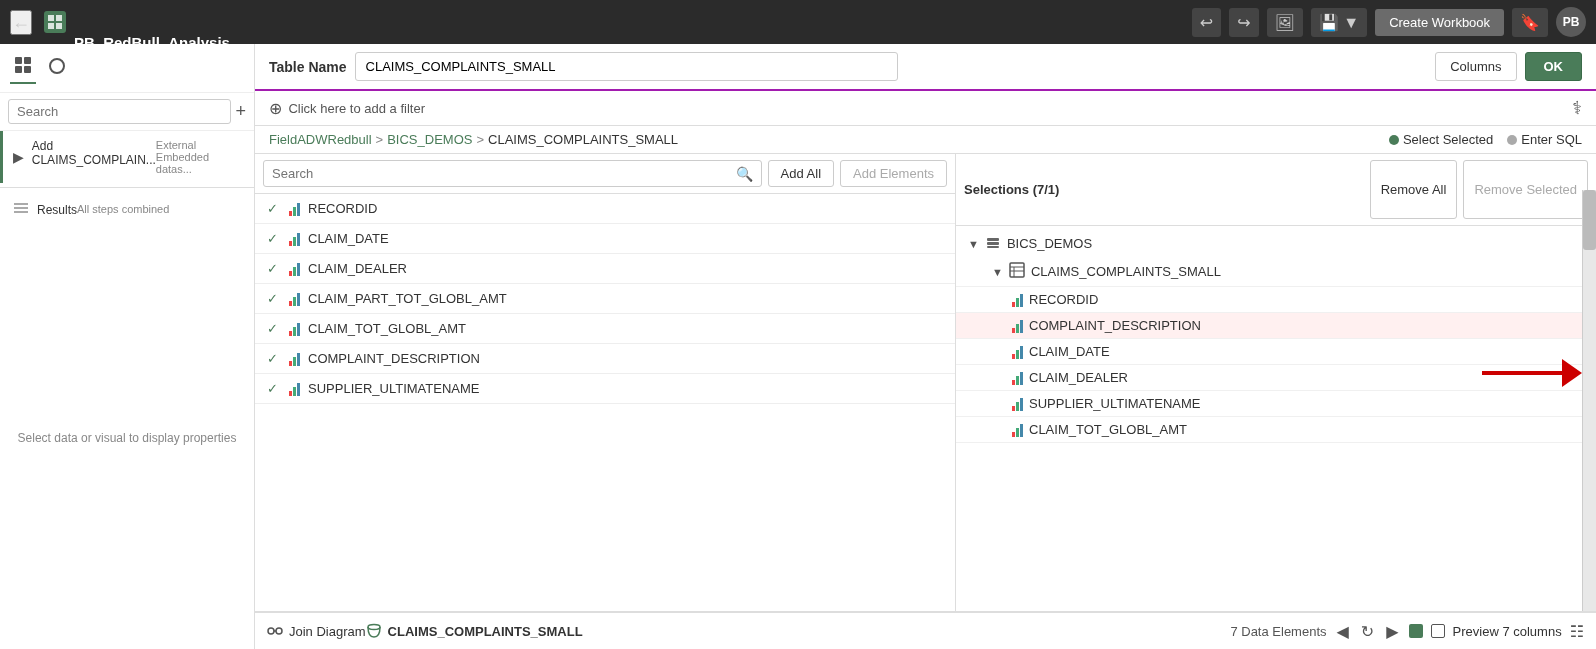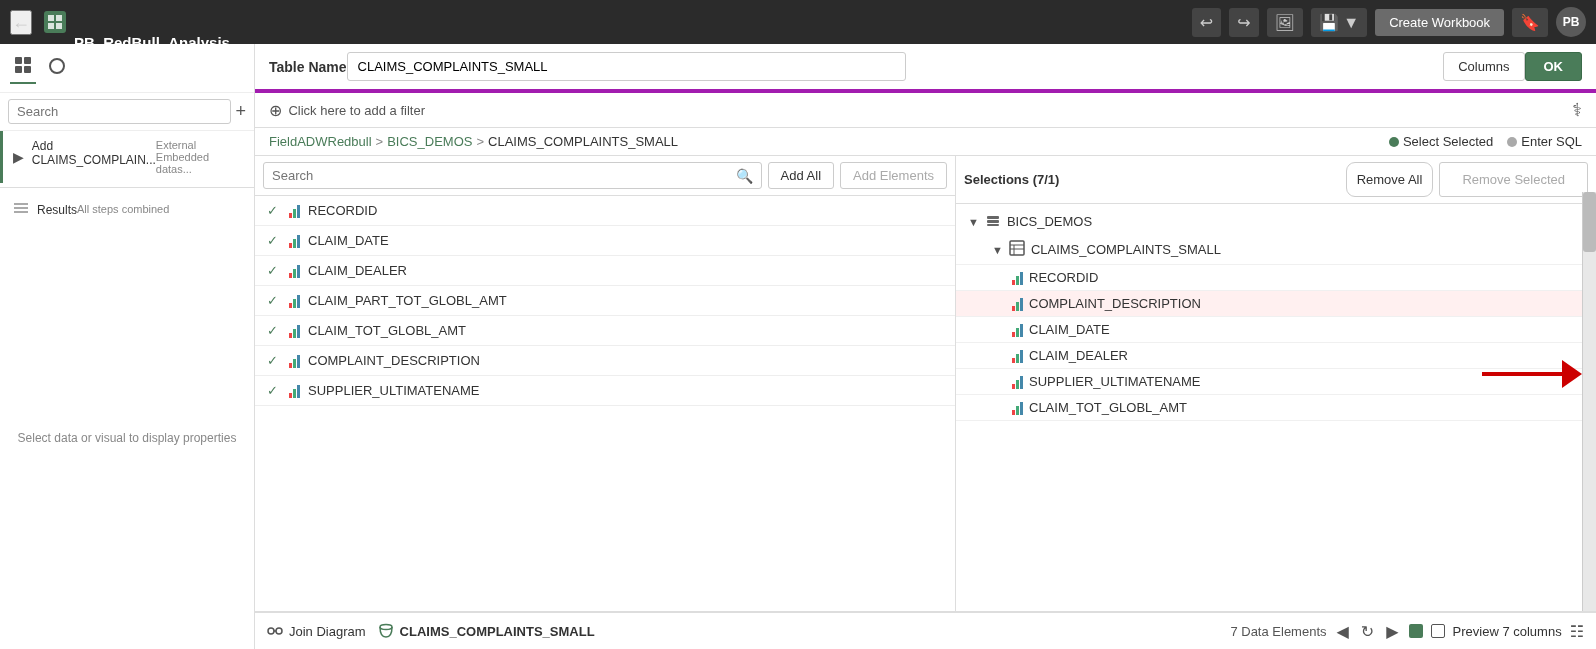--- a/index.html
+++ b/index.html
@@ -176,22 +176,22 @@
       flex-direction: column;
       background: #fff;
       overflow: hidden;
     }
 
     
     .table-name-row {
       display: flex;
       align-items: center;
       padding: 8px 14px;
-      border-bottom: 4px solid #a21caf;
-      gap: 0;
+      border-bottom: 2px solid #a21caf;
+      gap: 8px;
       background: #fff;
     }
     .table-name-label {
       font-size: 14px;
       font-weight: 600;
       color: #333;
       white-space: nowrap;
     }
     .table-name-input {
       flex: 1;
@@ -397,30 +397,30 @@
       color: #333;
     }
     .right-btns {
       display: flex;
       gap: 6px;
     }
     .remove-all-btn {
       background: #fff;
       border: 1px solid #ccc;
       color: #333;
-      padding: 9px 10px;
-      border-radius: 9px;
+      padding: 21px 10px;
+      border-radius: 3px;
       cursor: pointer;
       font-size: 13px;
     }
     .remove-selected-btn {
       background: #fff;
       border: 1px solid #ccc;
       color: #aaa;
-      padding: 5px 22px;
+      padding: 5px 10px;
       border-radius: 3px;
       cursor: pointer;
       font-size: 13px;
     }
 
     
     .tree-area {
       flex: 1;
       overflow-y: auto;
       padding: 4px 0;
@@ -475,21 +475,20 @@
       padding: 6px 12px;
       border-top: 2px solid #ddd;
       background: #fff;
       gap: 12px;
       justify-content: space-between;
       height: 38px;
     }
     .bottom-left {
       display: flex;
       align-items: center;
-      gap: 12px;
     }
     .bottom-right {
       display: flex;
       align-items: center;
       gap: 8px;
       margin-left: 23px;
     }
     .join-btn {
       display: flex;
       align-items: center;

